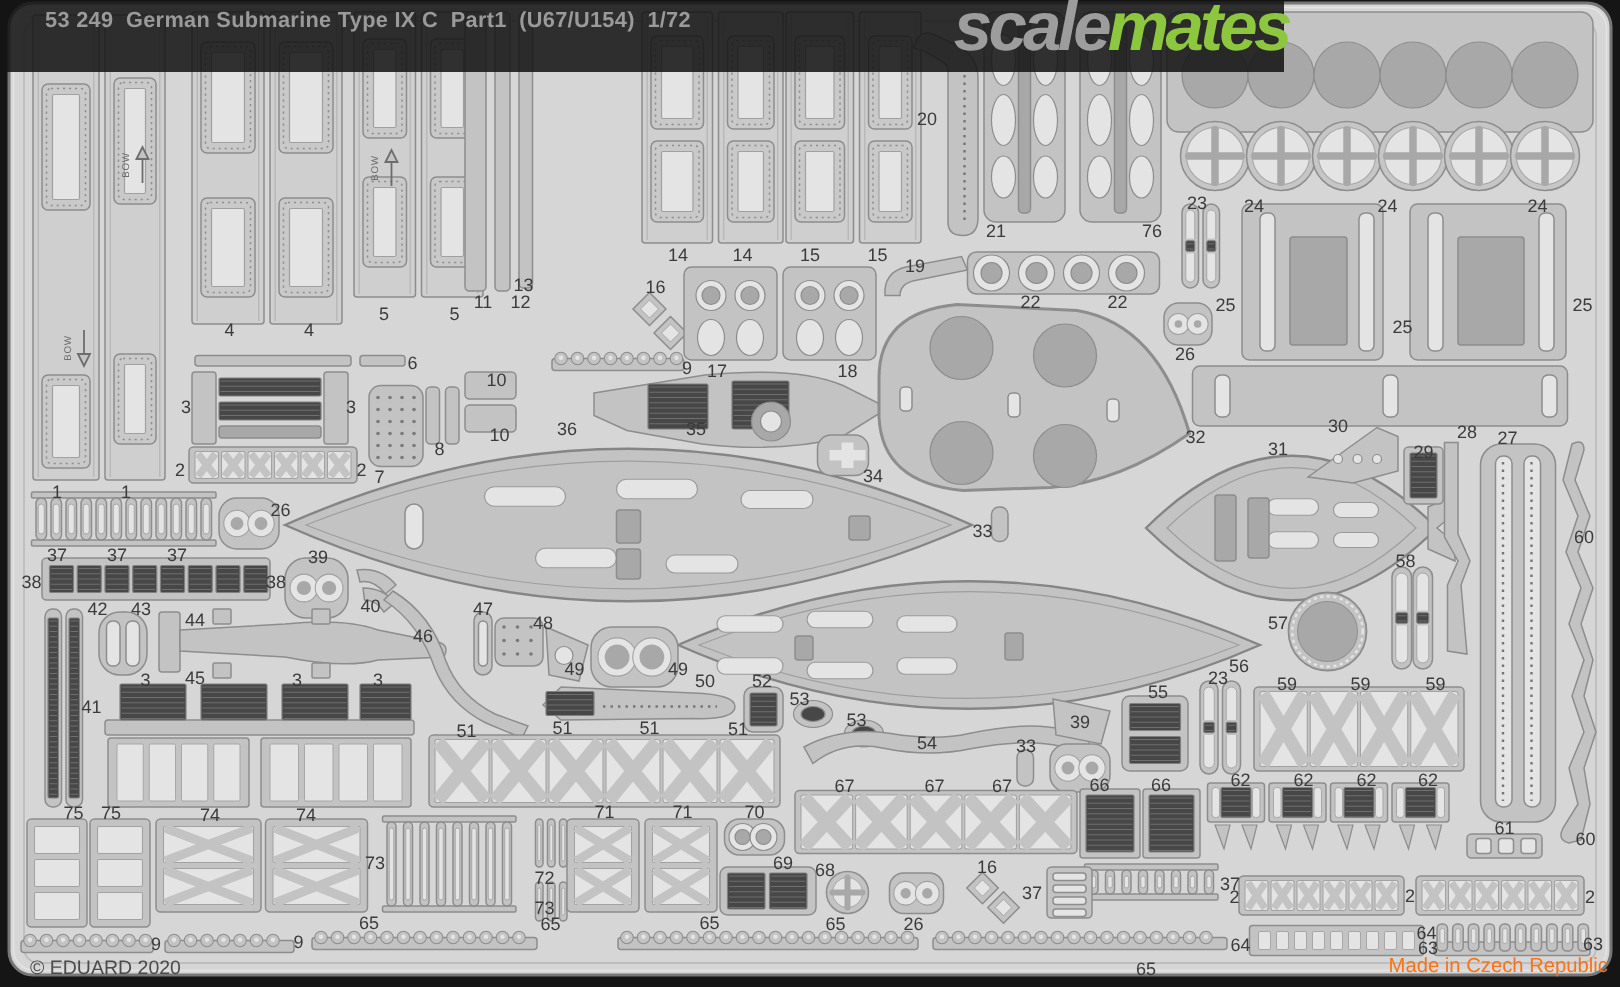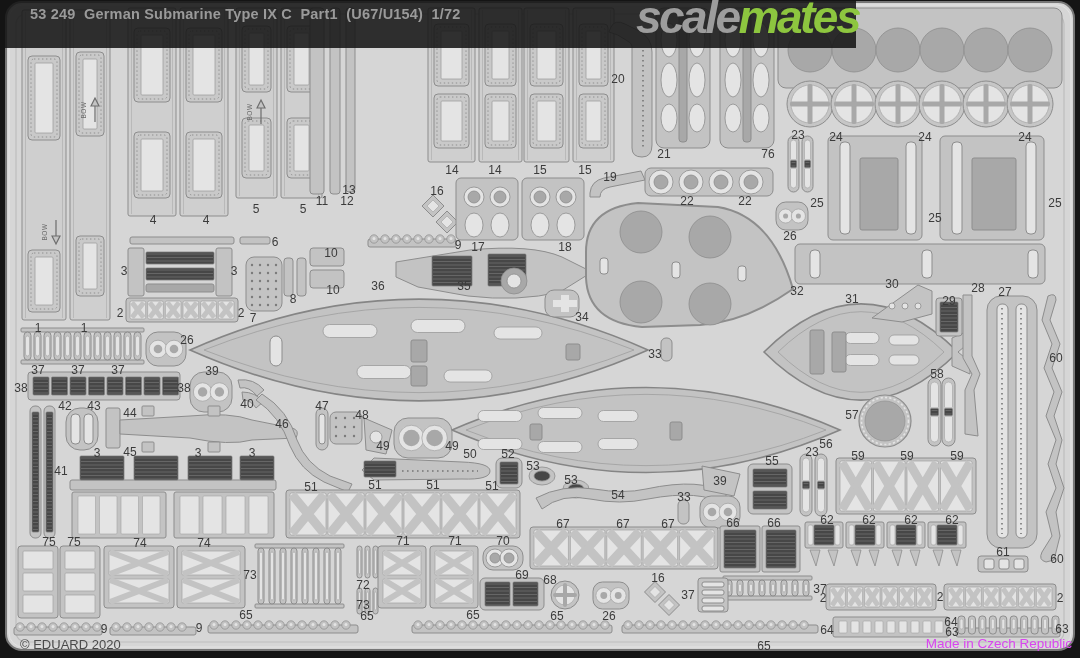--- a/index.html
+++ b/index.html
@@ -8,21 +8,21 @@
   .stage svg{position:absolute;left:0;top:0;}
   .band{position:absolute;left:0;top:0;width:856px;height:48px;
         background:rgba(21,21,21,0.87);}
   .title{position:absolute;left:30px;top:6px;font-size:14.5px;font-weight:bold;
          color:#9a9a9a;letter-spacing:.2px;white-space:pre;}
   .logo{position:absolute;right:-3px;top:-6px;font-size:46px;font-weight:bold;
         font-style:italic;letter-spacing:-2.5px;line-height:1;white-space:nowrap;}
   .logo .s1{color:#9d9d9d;}
   .logo .s2{color:#8dc63f;}
   .copyright{position:absolute;left:20px;top:637px;font-size:13px;color:#4a4a4a;text-align:center;}
-  .madein{position:absolute;right:8px;top:636px;font-size:13.5px;color:#d946ef;}
+  .madein{position:absolute;right:8px;top:636px;font-size:13.5px;color:#f97316;}
 </style>
 </head>
 <body>
 
 <div class="stage">
   <svg id="fret-svg" width="1080" height="658" viewBox="0 0 1080 658">
       <rect x="6" y="2" width="1068" height="648" rx="16" fill="#d6d6d6" stroke="#777" stroke-width="2"></rect>
       <rect x="9" y="5" width="1062" height="642" rx="14" fill="none" stroke="#e4e4e4" stroke-width="1"></rect>
       <rect x="16" y="14" width="1048" height="628" rx="10" fill="none" stroke="#bdbdbd" stroke-width="1.2"></rect>
       <rect x="22" y="10" width="44" height="310" rx="2" fill="#cfcfcf" stroke="#8d8d8d" stroke-width="1"></rect>

